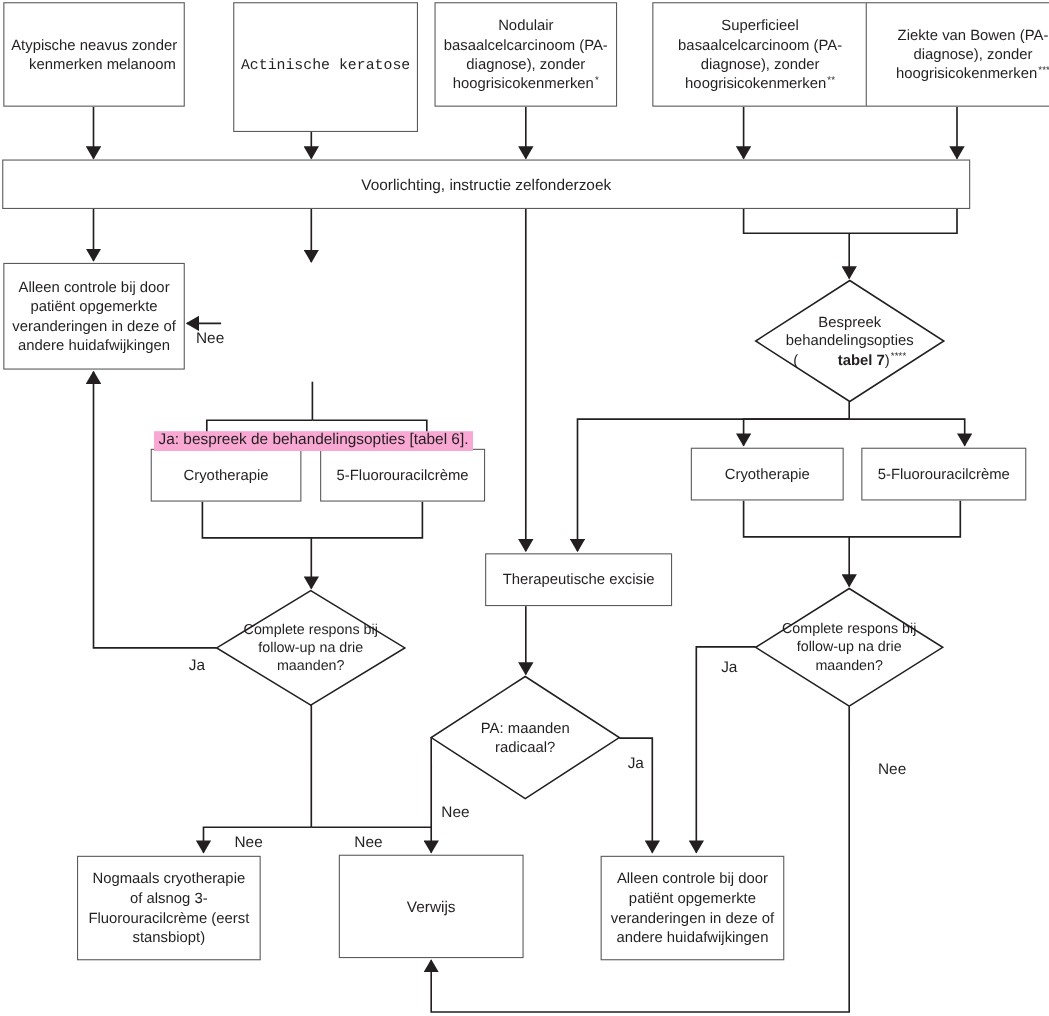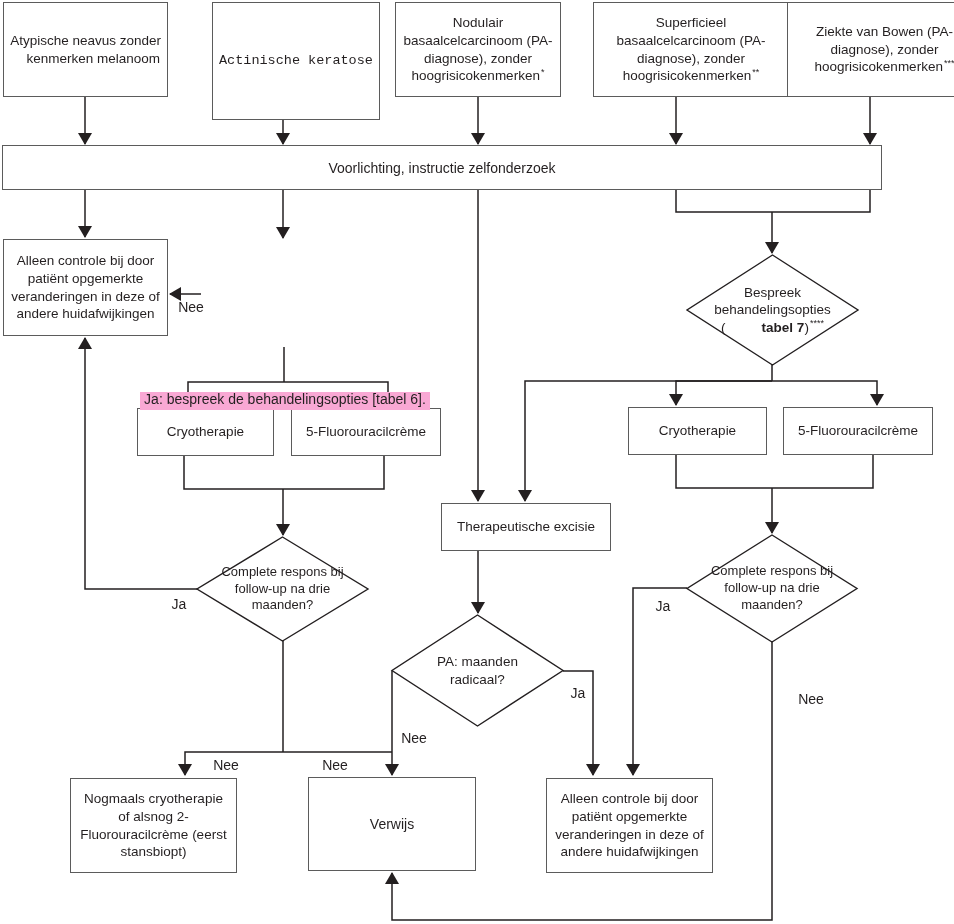--- a/index.html
+++ b/index.html
@@ -120,21 +120,21 @@
     <span>Therapeutische excisie</span>
   </div>
   <div class="nbox" style="left:628px;top:407px;width:139px;height:48px;">
     <span>Cryotherapie</span>
   </div>
   <div class="nbox" style="left:783px;top:407px;width:150px;height:48px;">
     <span>5-Fluorouracilcrème</span>
   </div>
 
   <div class="nbox" style="left:70px;top:778px;width:167px;height:95px;">
-    <span>Nogmaals cryotherapie of alsnog 2-Fluorouracilcrème (eerst stansbiopt)</span>
+    <span>Nogmaals cryotherapie of alsnog 3-Fluorouracilcrème (eerst stansbiopt)</span>
   </div>
   <div class="nbox" style="left:308px;top:777px;width:168px;height:94px;font-size:14px;">
     <span>Verwijs</span>
   </div>
   <div class="nbox" style="left:546px;top:778px;width:167px;height:95px;">
     <span>Alleen controle bij door patiënt opgemerkte veranderingen in deze of andere huidafwijkingen</span>
   </div>
 
 
   <div class="diamond" style="left:687px;top:255px;width:171px;height:110px;">

